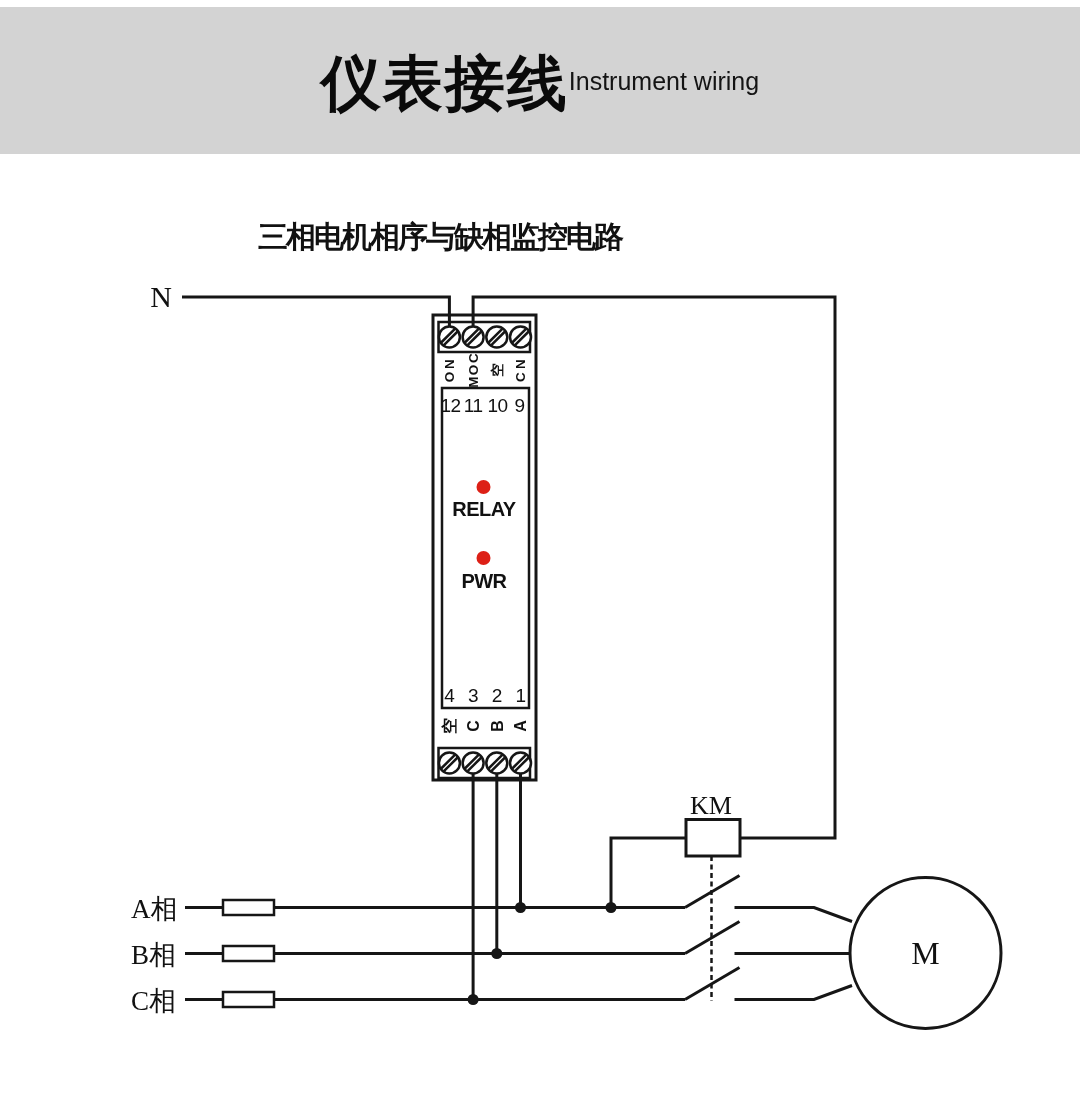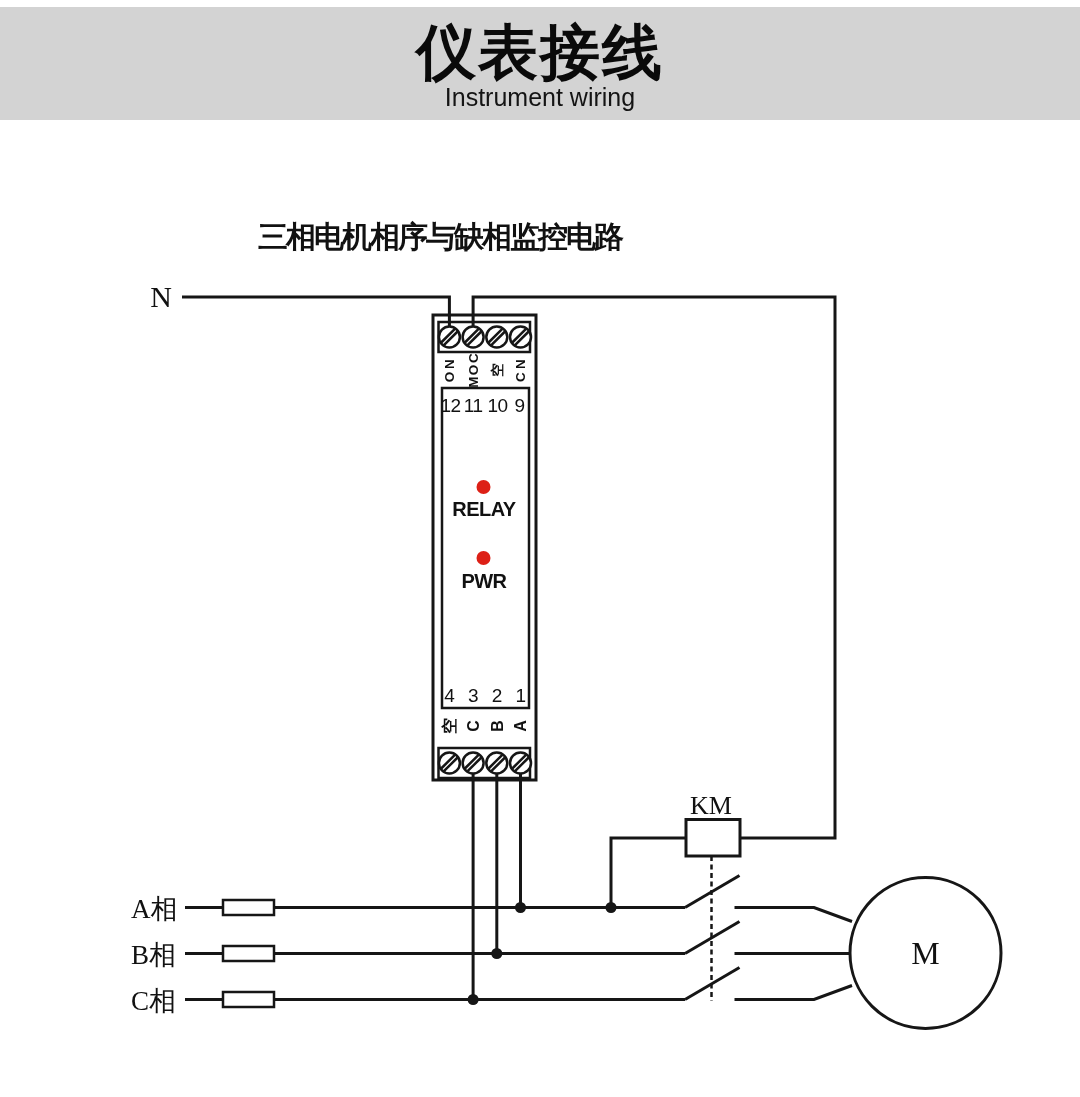--- a/index.html
+++ b/index.html
@@ -1,19 +1,19 @@
 <!DOCTYPE html>
 <html><head>
 <meta charset="utf-8">
 <style>
   html,body{margin:0;padding:0;background:#ffffff;}
   #stage{position:relative;width:1080px;height:1097px;background:#fff;overflow:hidden;
          font-family:"Liberation Sans",sans-serif;}
-  .header{position:absolute;left:0;top:7px;width:1080px;height:113px;background:#d3d3d3;
-          display:flex;flex-direction:column;align-items:center;justify-content:center;}
+  .header{position:absolute;left:0;top:7px;width:1080px;height:147px;background:#d3d3d3;
+          display:flex;flex-direction:row;align-items:center;justify-content:center;}
   .header .cn{font-size:60px;font-weight:700;color:#0a0a0a;letter-spacing:2px;line-height:1;margin-top:6px;}
   .header .en{font-size:25px;font-weight:400;color:#141414;line-height:1;margin-top:2px;letter-spacing:0;text-align:center;}
   svg{position:absolute;left:0;top:0;}
   svg text{fill:#111;}
   .t-title{font-size:30px;font-weight:700;letter-spacing:-2px;font-family:"Liberation Sans",sans-serif;}
   .t-serif{font-family:"Liberation Serif",serif;}
   .t-n{font-size:30px;}
   .t-phase{font-size:27px;}
   .t-km{font-size:26px;}
   .t-motor{font-size:32px;}

